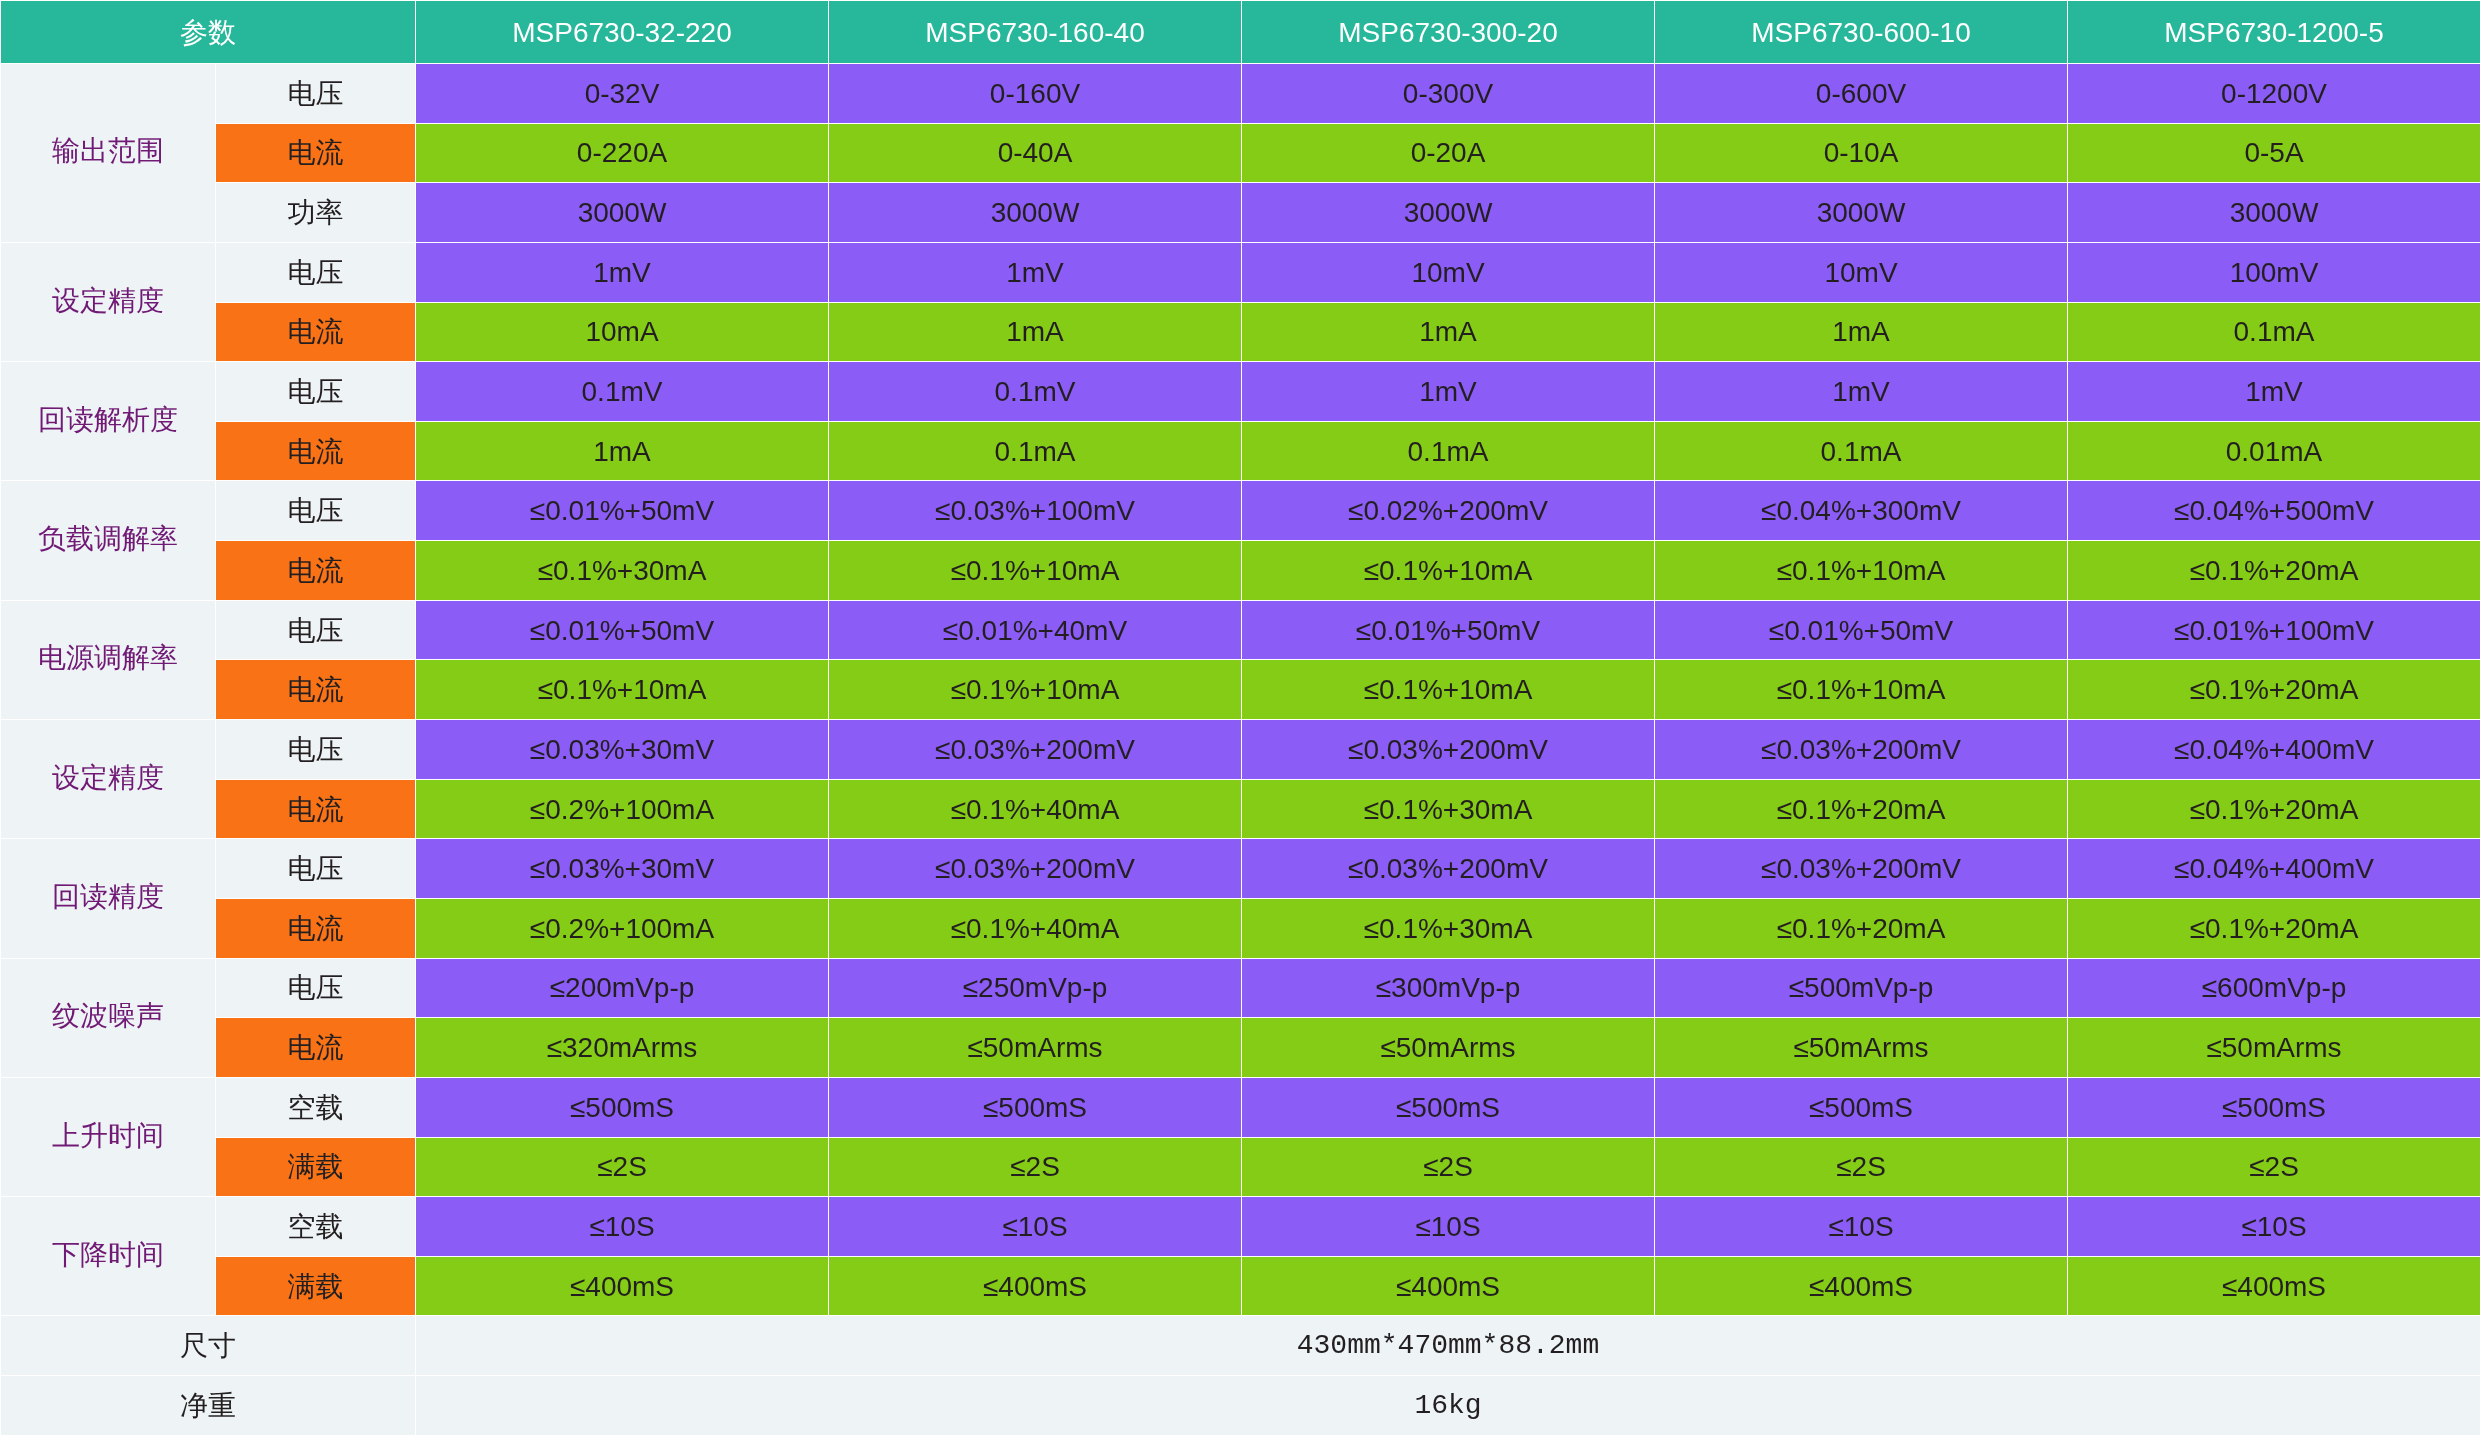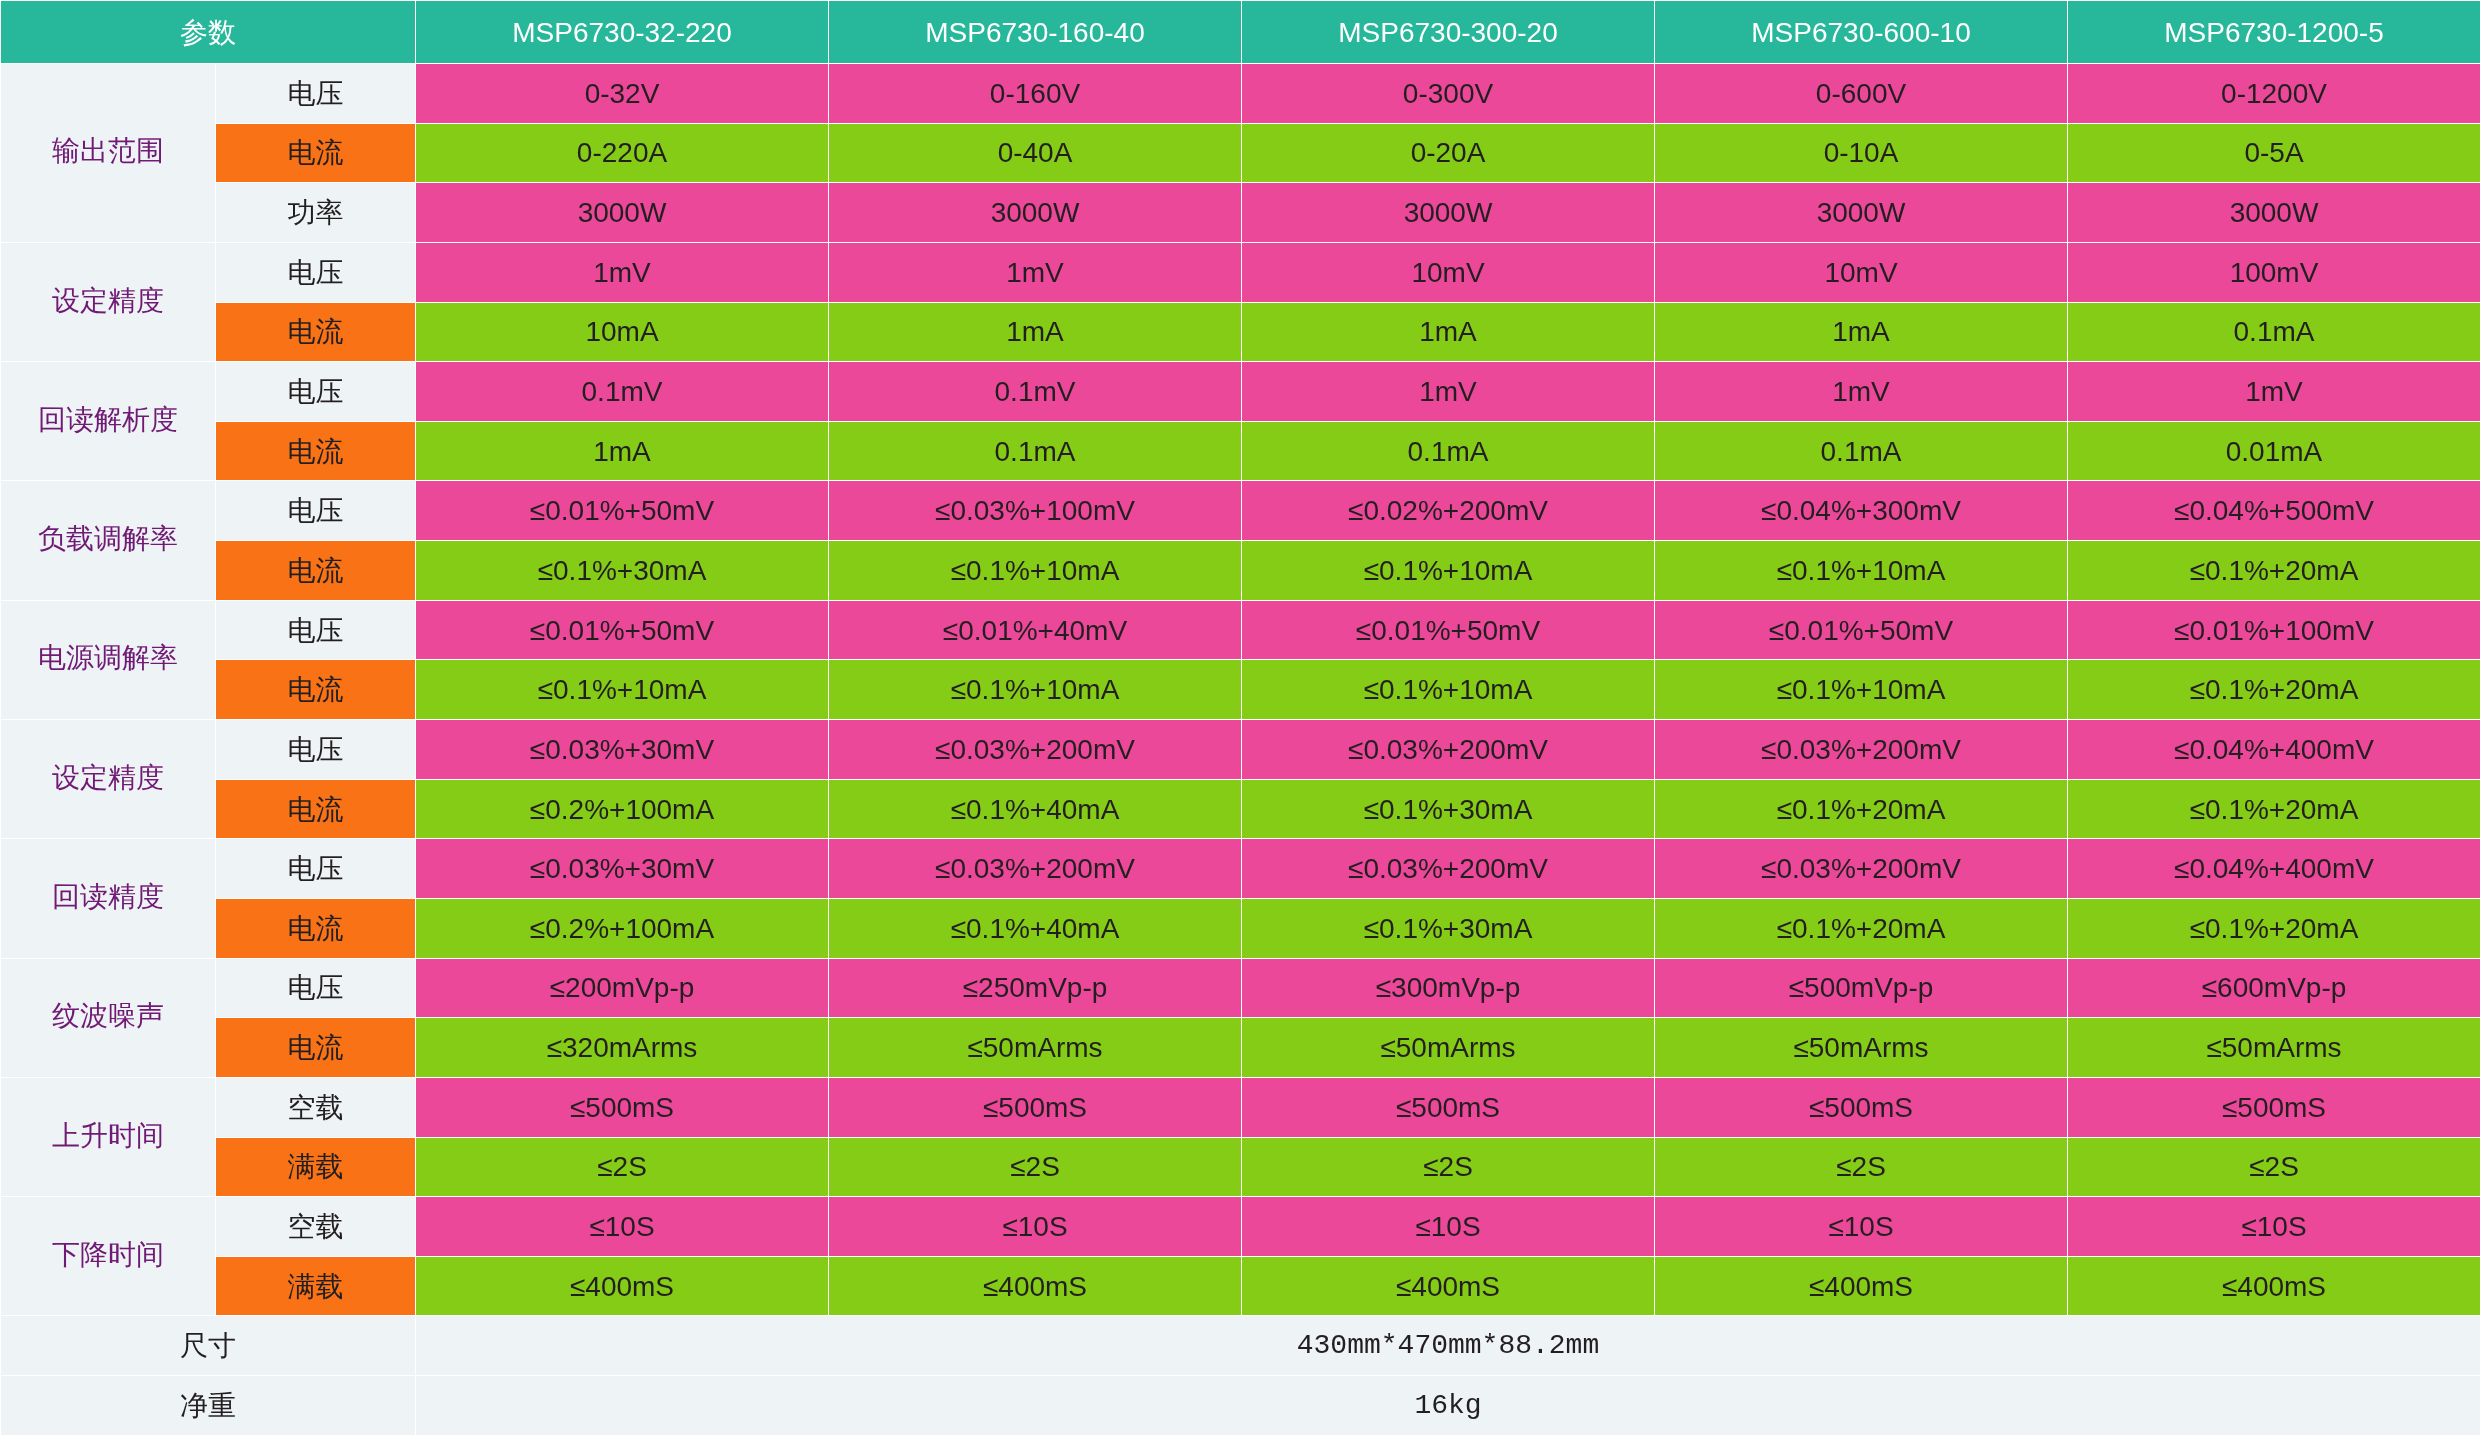--- a/index.html
+++ b/index.html
@@ -43,21 +43,21 @@
     font-size: 29px;
     height: 58px;
     border-color: #ffffff;
   }
   td.group {
     background: #eef3f5;
     font-size: 29px;
     color: #701a75;
     font-family: Liberation Mono, monospace;
   }
-  td.val-a { background: #ec4899; }
+  td.val-a { background: #8b5cf6; }
   td.val-b { background: #84cc16; }
   td.sub-a { background: #eef3f5; }
   td.sub-b { background: #f97316; }
   td.wide {
     background: #eef3f5;
     font-size: 28px;
     font-family: Liberation Mono, monospace;
   }
   td.footgroup {
     background: #eef3f5;

